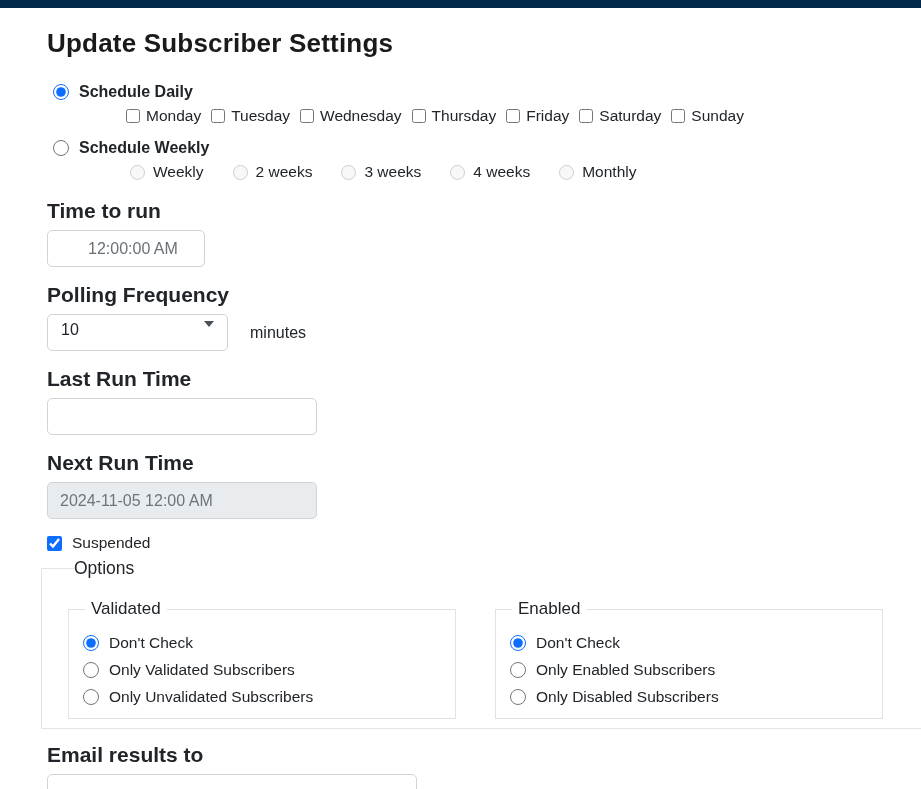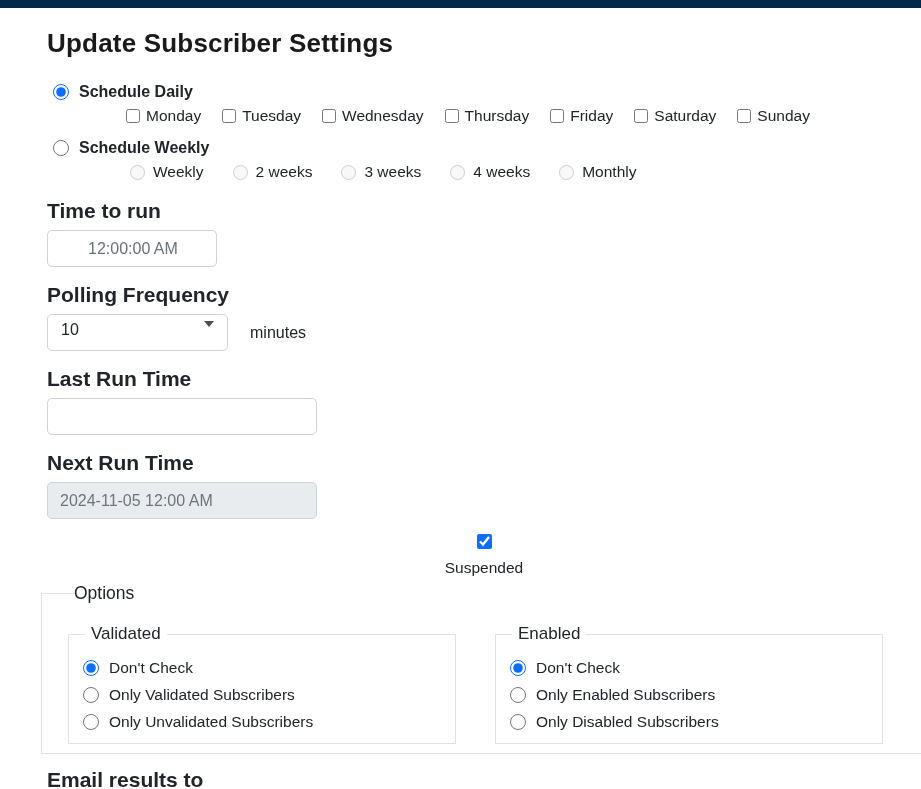--- a/index.html
+++ b/index.html
@@ -18,51 +18,51 @@
     margin: 8px 0 24px 0; letter-spacing: 0.2px;
   }
   .radio-line { display: flex; align-items: center; gap: 10px; margin: 0 0 6px 6px; }
   .radio-line .grp-label { font-weight: 700; font-size: 16px; }
   input[type="radio"], input[type="checkbox"] { accent-color: #0d6efd; margin: 0; }
   .r16 { width: 16px; height: 16px; }
   .c13 { width: 14px; height: 14px; }
   .c15 { width: 15px; height: 15px; }
   .r15 { width: 15px; height: 15px; }
   .day-row {
-    display: flex; align-items: center; column-gap: 21px;
+    display: flex; align-items: center; column-gap: 10px;
     margin: 4px 0 14px 79px; font-size: 15.5px;
   }
   .day-item { display: flex; align-items: center; gap: 6px; }
   .interval-row {
     display: flex; align-items: center; column-gap: 29px;
     margin: 6px 0 18px 83px; font-size: 15.5px;
   }
   .int-item { display: flex; align-items: center; gap: 8px; }
   .field-label { display: block; font-weight: 700; font-size: 21px; margin: 16px 0 7px 0; }
   .text-input {
     display: block; height: 37px; border: 1px solid #ced4da; border-radius: 5px;
     padding: 6px 12px; font-size: 16px; color: #6a7177; background: #fff;
     font-family: "Liberation Sans", sans-serif; outline: none;
   }
-  .w170 { width: 170px; padding-left: 40px; }
+  .w170 { width: 158px; padding-left: 40px; }
   .w270 { width: 270px; }
   .w370 { width: 370px; }
   .text-input:disabled { background: #e9ecef; color: #6c757d; }
   .select-row { display: flex; align-items: center; }
   .select-box {
     width: 181px; height: 37px; border: 1px solid #ced4da; border-radius: 5px;
     padding: 6px 13px; display: flex; align-items: flex-start; justify-content: space-between;
     color: #212529; cursor: default; background: #fff;
   }
   .caret {
     width: 0; height: 0; border-left: 5px solid transparent;
     border-right: 5px solid transparent; border-top: 6px solid #495057;
   }
   .unit-label { margin-left: 22px; font-size: 16px; color: #212529; position: relative; top: 7px; }
-  .suspended-line { display: flex; align-items: center; gap: 10px; margin: 15px 0 6px 0; font-size: 15.5px; flex-direction: column; }
+  .suspended-line { display: flex; align-items: center; gap: 10px; margin: 15px 0 6px 0; font-size: 15.5px; }
   fieldset.outer-fieldset {
     border: 1px solid #e2e4e8; margin: 0 0 0 -6px; padding: 6px 0 9px 26px;
     width: 940px; min-height: 170px;
   }
   fieldset.outer-fieldset > legend {
     margin-left: 6px; width: calc(100% - 12px);
     font-size: 17.5px; padding: 0; color: #212529;
   }
   .inner-wrap { display: flex; column-gap: 39px; margin-top: 14px; }
   fieldset.inner-fieldset {

